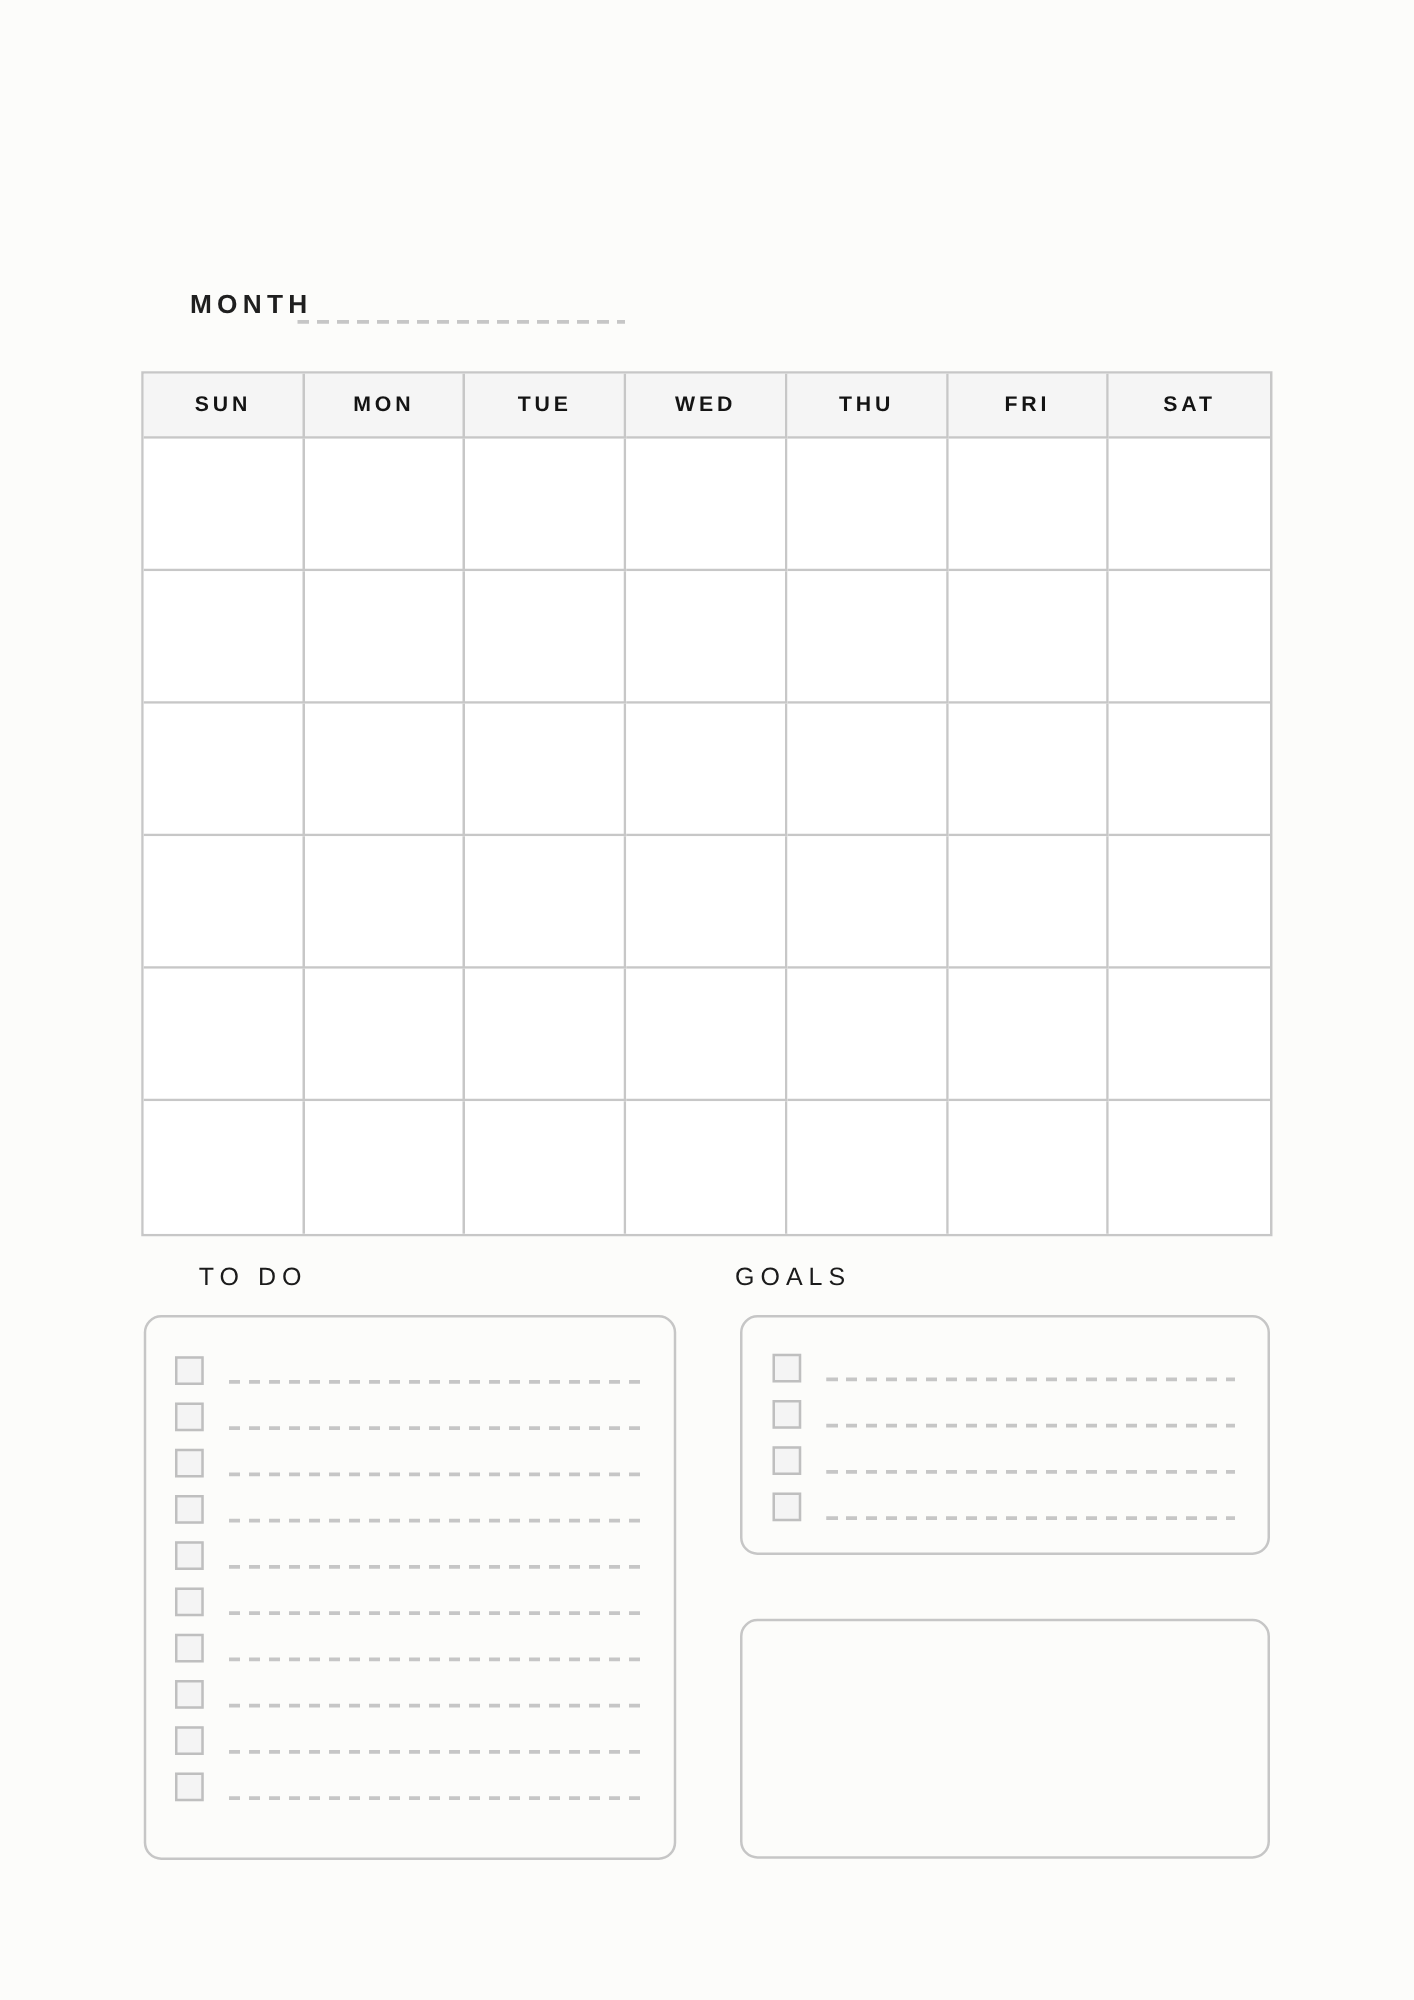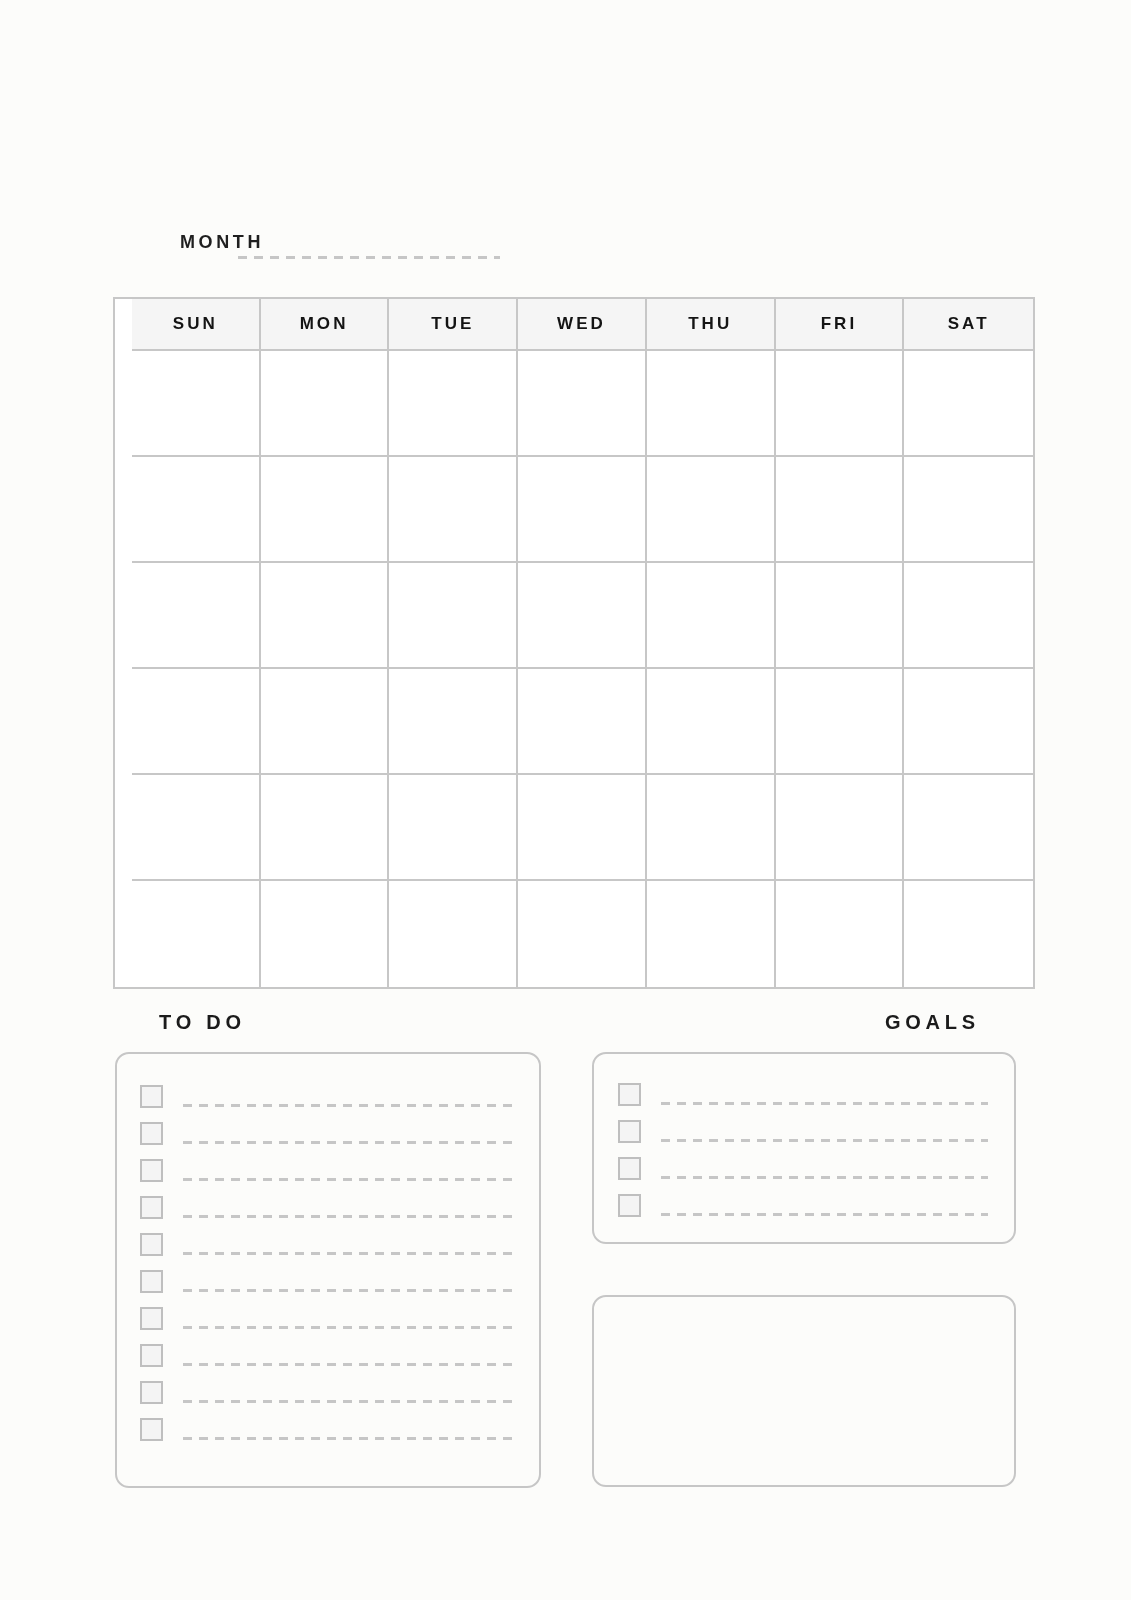--- a/index.html
+++ b/index.html
@@ -26,37 +26,36 @@
   .title-script {
     font-family: "DejaVu Serif", serif;
     font-style: italic; font-weight: 400;
     font-size: 92px; margin-left: 18px;
     color: #161616;
   }
 
   
   .month-label {
     position: absolute; left: 152px; top: 232px;
-    font-size: 18px; font-weight: 700; letter-spacing: 0.2em;
+    font-size: 21px; font-weight: 700; letter-spacing: 0.2em;
     color: #1f1f1f;
-    margin-left: 28px;
   }
   .dashes {
     background-image: repeating-linear-gradient(90deg,
       #c6c6c6 0px, #c6c6c6 9px, transparent 9px, transparent 16px);
     height: 3px; display: block;
   }
   .month-line {
     position: absolute; left: 238px; top: 256px; width: 262px;
   }
 
   
   .calendar {
     position: absolute; left: 113px; top: 297px; width: 901px;
-    border: 2px solid #c7c7c7; background: #ffffff; padding-left: 17px;
+    border: 2px solid #c7c7c7; background: #ffffff;
   }
   .cal-head { display: grid; grid-template-columns: repeat(7, 1fr); }
   .hcell {
     height: 50px; background: #f5f5f5;
     border-right: 2px solid #c7c7c7; border-bottom: 2px solid #c7c7c7;
     display: flex; align-items: center; justify-content: center;
     font-size: 17px; font-weight: 700; letter-spacing: 0.18em;
     color: #141414;
   }
   .hcell:last-child { border-right: none; }
@@ -64,25 +63,25 @@
   .cal-cell {
     background: #ffffff;
     border-right: 2px solid #c7c7c7; border-bottom: 2px solid #c7c7c7;
   }
   .cal-cell:nth-child(7n) { border-right: none; }
   .cal-cell:nth-child(n+36) { border-bottom: none; }
 
   
   .section-label {
     position: absolute;
-    font-size: 20px; font-weight: 700; letter-spacing: 0.24em;
+    font-size: 20px; font-weight: 400; letter-spacing: 0.24em;
     color: #1b1b1b;
   }
   .todo-label  { left: 159px; top: 1011px; }
-  .goals-label { left: 588px; top: 1011px; width: 392px; text-align: right; }
+  .goals-label { left: 588px; top: 1011px; width: 392px; }
   .notes-label { left: 588px; top: 1257px; width: 385px; text-align: right; }
 
   
   .round-box {
     position: absolute; border: 2px solid #c6c6c6; border-radius: 14px;
     background: transparent; box-sizing: border-box;
   }
   .todo-box  { left: 115px; top: 1052px; width: 426px; height: 436px; padding: 31px 0 0 23px; }
   .goals-box { left: 592px; top: 1052px; width: 424px; height: 192px; padding: 29px 0 0 24px; }
   .notes-box { left: 592px; top: 1295px; width: 424px; height: 192px; }

